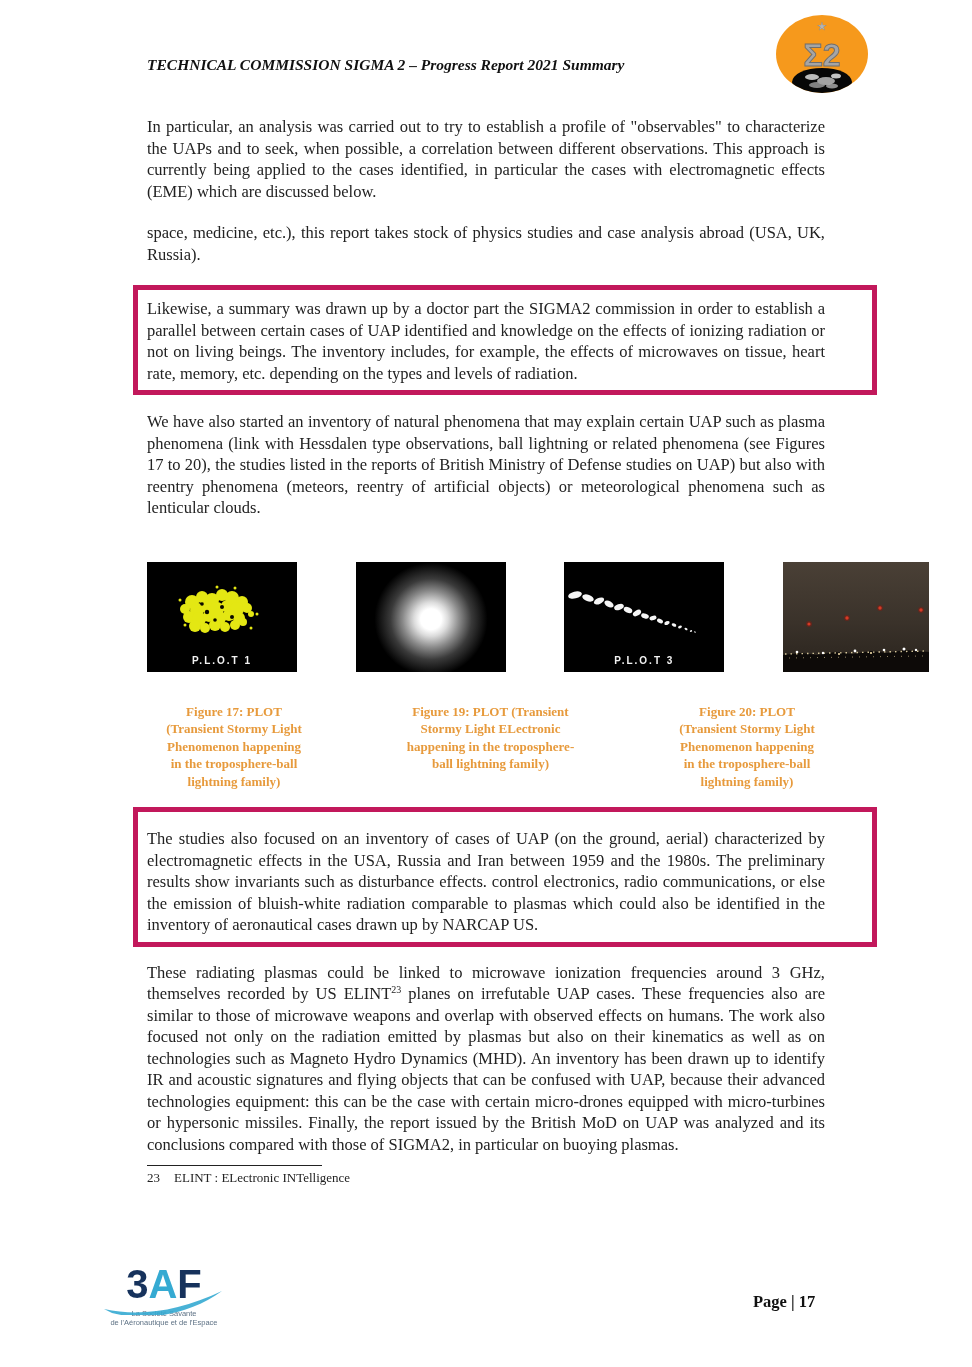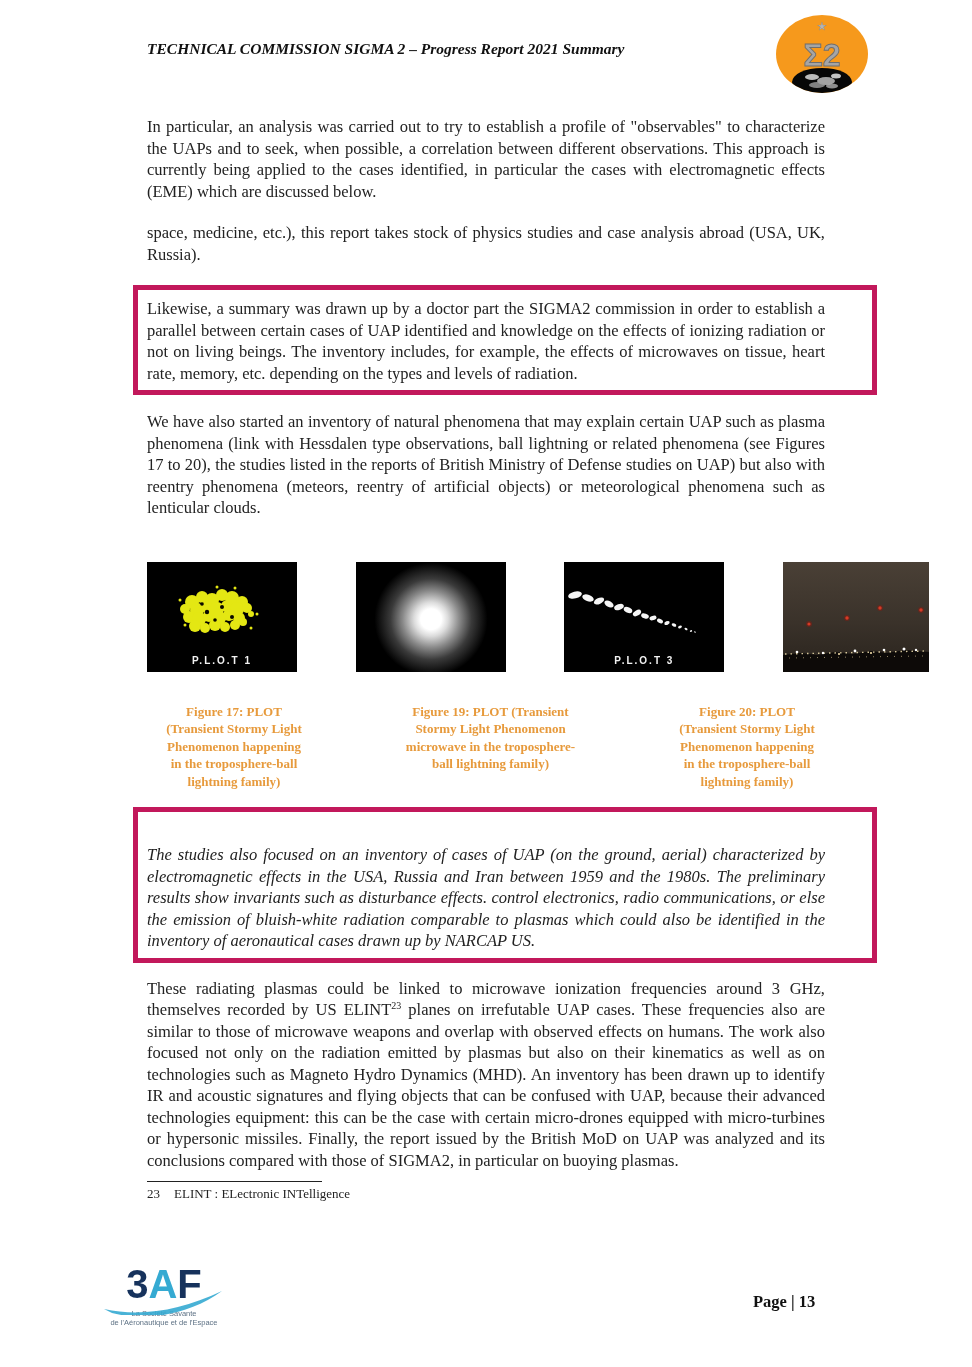--- a/index.html
+++ b/index.html
@@ -2,37 +2,37 @@
 <html><head>
 <meta charset="utf-8">
 <style>
   html,body{margin:0;padding:0;background:#ffffff;}
   .page{
     position:relative;width:972px;height:1367px;background:#ffffff;overflow:hidden;
     font-family:"Liberation Serif","DejaVu Serif",serif;color:#1f1f1f;
   }
   
   .doc-title{
-    position:absolute;left:147px;top:40px;width:640px;
+    position:absolute;left:147px;top:56px;width:640px;
     font-size:15.5px;font-weight:bold;font-style:italic;color:#111;
   }
   .sigma-logo{position:absolute;left:774px;top:12px;width:96px;height:84px;}
   
   .main{position:absolute;left:147px;top:116px;width:678px;}
   .para{
     margin:0 0 20px 0;font-size:16.5px;line-height:21.5px;text-align:justify;color:#222;
   }
   .para sup{font-size:10px;line-height:0;}
   .hl-box{
     border:5px solid #C2185B;
     margin:4px -52px 0 -14px;
     padding:8px 47px 6px 9px;
   }
   .hl-box .para{margin:0;}
-  .hl-box.second{margin-top:17px;padding-top:32px;padding-bottom:6px;font-style:italic;}
+  .hl-box.second{margin-top:17px;padding-top:16px;padding-bottom:6px;}
   .p3{margin-top:16px;margin-bottom:0;}
   .p4{margin-top:15px;margin-bottom:0;}
   
   .fig-row{margin-top:43px;width:782px;display:flex;justify-content:space-between;}
   .fig{position:relative;background:#000;}
   .fig svg{display:block;}
   .fig-label{
     position:absolute;left:0;right:0;bottom:6px;text-align:center;
     color:#f2f2f2;font-family:"Liberation Sans","DejaVu Sans",sans-serif;
     font-size:10px;font-weight:bold;letter-spacing:2px;
@@ -219,21 +219,21 @@
             <circle cx="56" cy="92" r="1" fill="#ffe9b0"></circle>
               <circle cx="88" cy="91" r="1" fill="#ffe9b0"></circle>
           </g>
         </svg>
         <span class="fig-label"></span>
       </div>
     </div>
 
     <div class="cap-row">
       <div class="cap c1">Figure 17: PLOT (Transient Stormy Light Phenomenon happening in the troposphere-ball lightning family)</div>
-      <div class="cap c3">Figure 19: PLOT (Transient Stormy Light Phenomenon microwave in the troposphere-ball lightning family)</div>
+      <div class="cap c3">Figure 19: PLOT (Transient Stormy Light ELectronic happening in the troposphere-ball lightning family)</div>
       <div class="cap c4">Figure 20: PLOT (Transient Stormy Light Phenomenon happening in the troposphere-ball lightning family)</div>
     </div>
 
     <div class="hl-box second">
       <p class="para">The studies also focused on an inventory of cases of UAP (on the ground, aerial) characterized by electromagnetic effects in the USA, Russia and Iran between 1959 and the 1980s. The preliminary results show invariants such as disturbance effects. control electronics, radio communications, or else the emission of bluish-white radiation comparable to plasmas which could also be identified in the inventory of aeronautical cases drawn up by NARCAP US.</p>
     </div>
 
     <p class="para p4"><span>These radiating plasmas could be linked to microwave ionization frequencies around 3 GHz, themselves recorded by US ELINT</span><sup>23</sup><span> planes on irrefutable UAP cases. These frequencies also are similar to those of microwave weapons and overlap with observed effects on humans. The work also focused not only on the radiation emitted by plasmas but also on their kinematics as well as on technologies such as Magneto Hydro Dynamics (MHD). An inventory has been drawn up to identify IR and acoustic signatures and flying objects that can be confused with UAP, because their advanced technologies equipment: this can be the case with certain micro-drones equipped with micro-turbines or hypersonic missiles. Finally, the report issued by the British MoD on UAP was analyzed and its conclusions compared with those of SIGMA2, in particular on buoying plasmas.</span></p>
 
     <div class="footnote-rule"></div>
@@ -248,16 +248,16 @@
       <svg class="af3-swoosh" viewBox="0 0 124 26">
         <path d="M2,20 C38,28 78,22 120,2 C84,28 40,32 10,24 Z" fill="#35AAD2" opacity="0.9"></path>
       </svg>
     </div>
     <div class="af3-sub">
       <div>La Société Savante</div>
       <div>de l'Aéronautique et de l'Espace</div>
     </div>
   </div>
 
-  <div class="page-number">Page | 13</div>
+  <div class="page-number">Page | 17</div>
 
 
 </div>
 
 </body></html>

